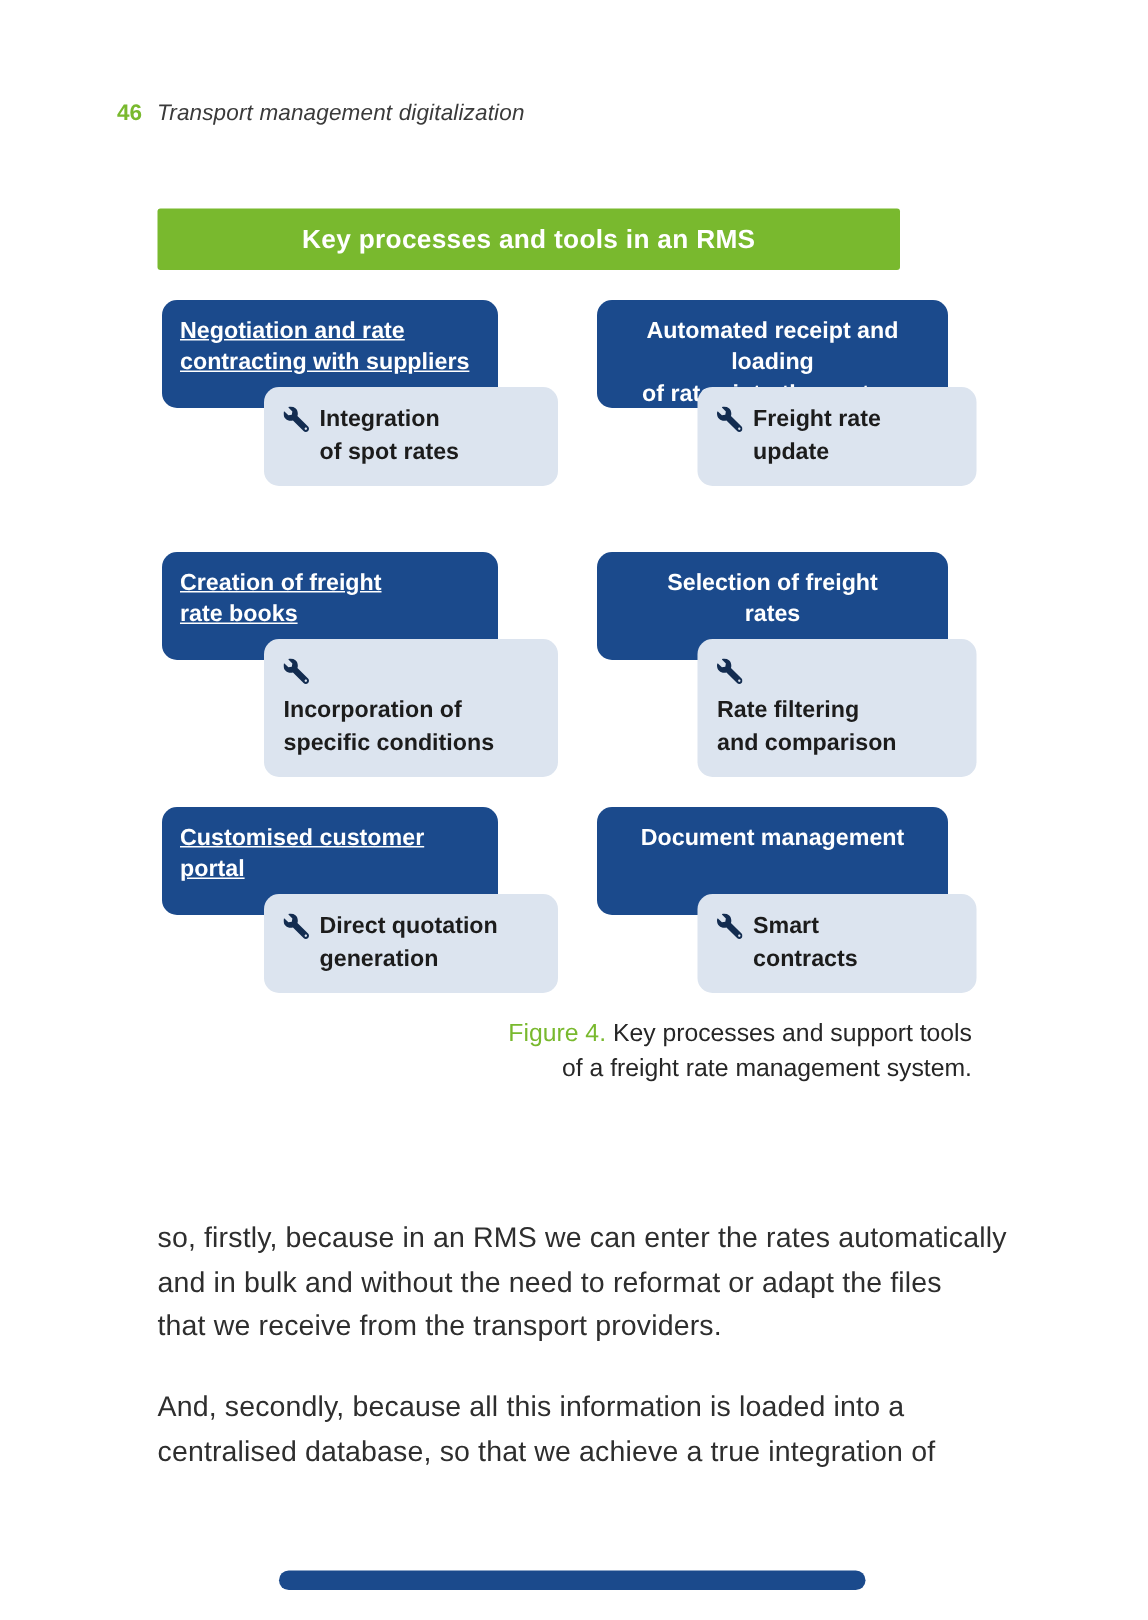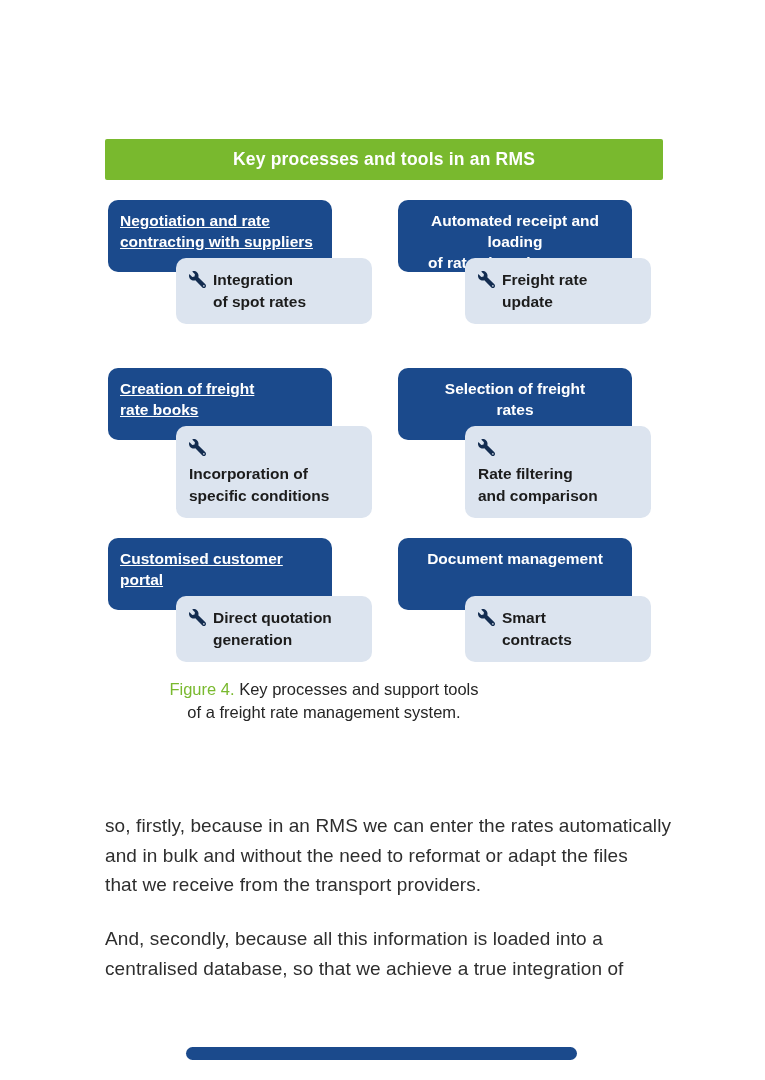--- a/index.html
+++ b/index.html
@@ -6,21 +6,21 @@
   .page{
     position:relative;width:765px;height:1080px;background:#ffffff;overflow:hidden;
     font-family:"Liberation Sans",sans-serif;
   }
   
   .running-head{position:absolute;left:78px;top:67px;display:flex;align-items:baseline;gap:10px;}
   .page-num{color:#79B92E;font-weight:bold;font-size:15px;}
   .running-title{color:#3a3a3a;font-style:italic;font-weight:500;font-size:15px;letter-spacing:.1px;}
   
   .banner{
-    position:absolute;left:105px;top:139px;width:558px;height:41px;background:#79B92E;
+    position:absolute;left:105px;top:139px;width:495px;height:41px;background:#79B92E;
     border-radius:2px;display:flex;align-items:center;justify-content:center;
   }
   .banner span{color:#ffffff;font-weight:bold;font-size:17.5px;letter-spacing:.2px;}
   
   .proc{
     position:absolute;background:#1B4A8C;border-radius:10px;color:#ffffff;
     font-weight:bold;font-size:15.5px;line-height:21px;padding:10px 12px;
     box-sizing:border-box;white-space:pre-line;z-index:1;
   }
   .tool{
@@ -29,37 +29,41 @@
   }
   .tool .txt{color:#1c1c1c;font-weight:bold;font-size:15.5px;line-height:22px;white-space:pre-line;}
   .wrench{width:17px;height:17px;margin-top:2px;flex:0 0 auto;transform:scaleX(-1);}
   .wrench path{fill:#132C50;}
   .cLb{left:108px;width:224px;text-decoration:underline;}  .cLt{left:176px;width:196px;}
   .cRb{left:398px;width:234px;text-align:center;}  .cRt{left:465px;width:186px;}
   .r1b{top:200px;height:72px;}   .r1t{top:258px;min-height:64px;}
   .r2b{top:368px;height:72px;}   .r2t{top:426px;min-height:64px;flex-direction:column;}
   .r3b{top:538px;height:72px;}   .r3t{top:596px;min-height:64px;}
   
-  .caption{position:absolute;left:0;top:678px;width:648px;text-align:center;
+  .caption{position:absolute;left:0;top:678px;width:648px;text-align:right;
     color:#262626;font-size:16.5px;line-height:23px;}
   .caption .fig-label{color:#79B92E;}
   
   .para{position:absolute;left:105px;width:575px;color:#2e2e2e;font-size:19px;
     line-height:29.5px;white-space:pre-line;letter-spacing:.1px;}
   .p1{top:811px;}
   .p2{top:924px;}
   
   .footer-bar{position:absolute;left:186px;top:1047px;width:391px;height:13px;
     background:#1B4A8C;border-radius:7px;}
 </style>
 </head>
 <body>
 
 <div class="page">
 
+  <div class="running-head">
+    <span class="page-num">46</span>
+    <span class="running-title">Transport management digitalization</span>
+  </div>
 
   <div class="banner">
     <span>Key processes and tools in an RMS</span>
   </div>
 
   <div class="proc cLb r1b">Negotiation and rate
 contracting with suppliers</div>
   <div class="tool cLt r1t">
     <svg class="wrench" viewBox="0 0 512 512">
         <path d="M507.73 109.1c-2.24-9.03-13.54-12.09-20.12-5.51l-74.36 74.36-67.88-11.31-11.31-67.88 74.36-74.36c6.62-6.62 3.43-17.9-5.66-20.16-47.38-11.74-99.55.91-136.58 37.93-39.64 39.64-50.55 97.1-34.05 147.2L18.74 402.76c-24.99 24.99-24.99 65.51 0 90.5 24.99 24.99 65.51 24.99 90.5 0l213.21-213.21c50.12 16.71 107.47 5.68 147.37-34.22 37.07-37.07 49.7-89.32 37.91-136.73zM64 472c-13.25 0-24-10.75-24-24 0-13.26 10.75-24 24-24s24 10.74 24 24c0 13.25-10.75 24-24 24z"></path>

